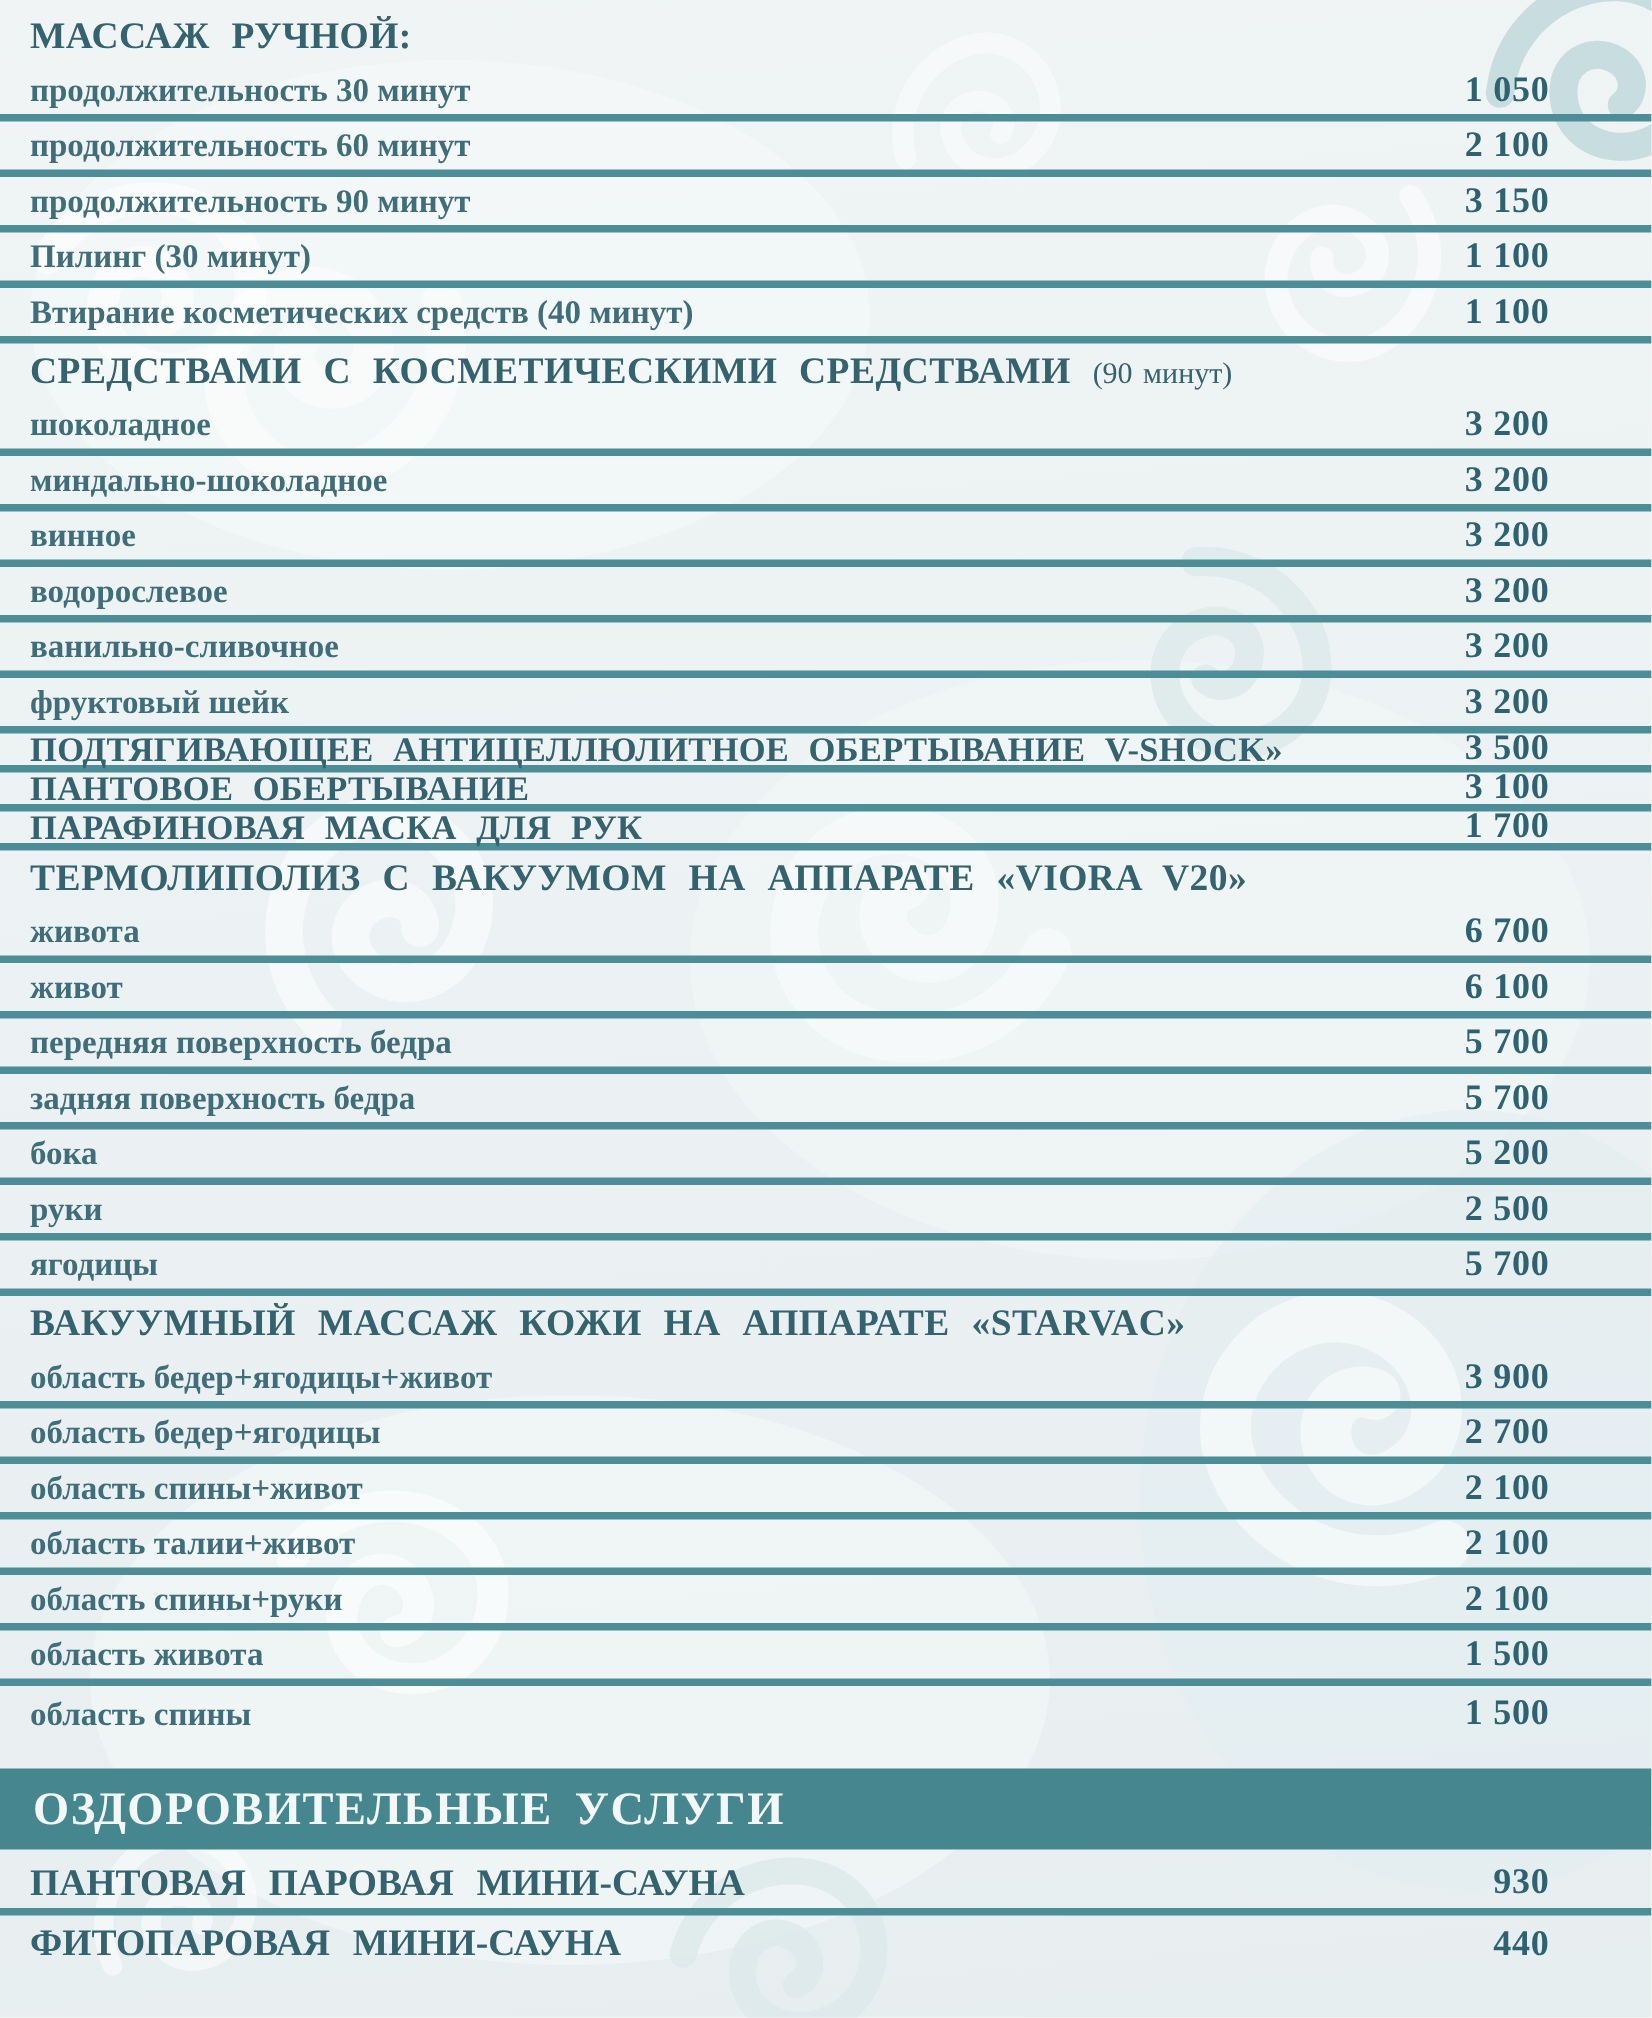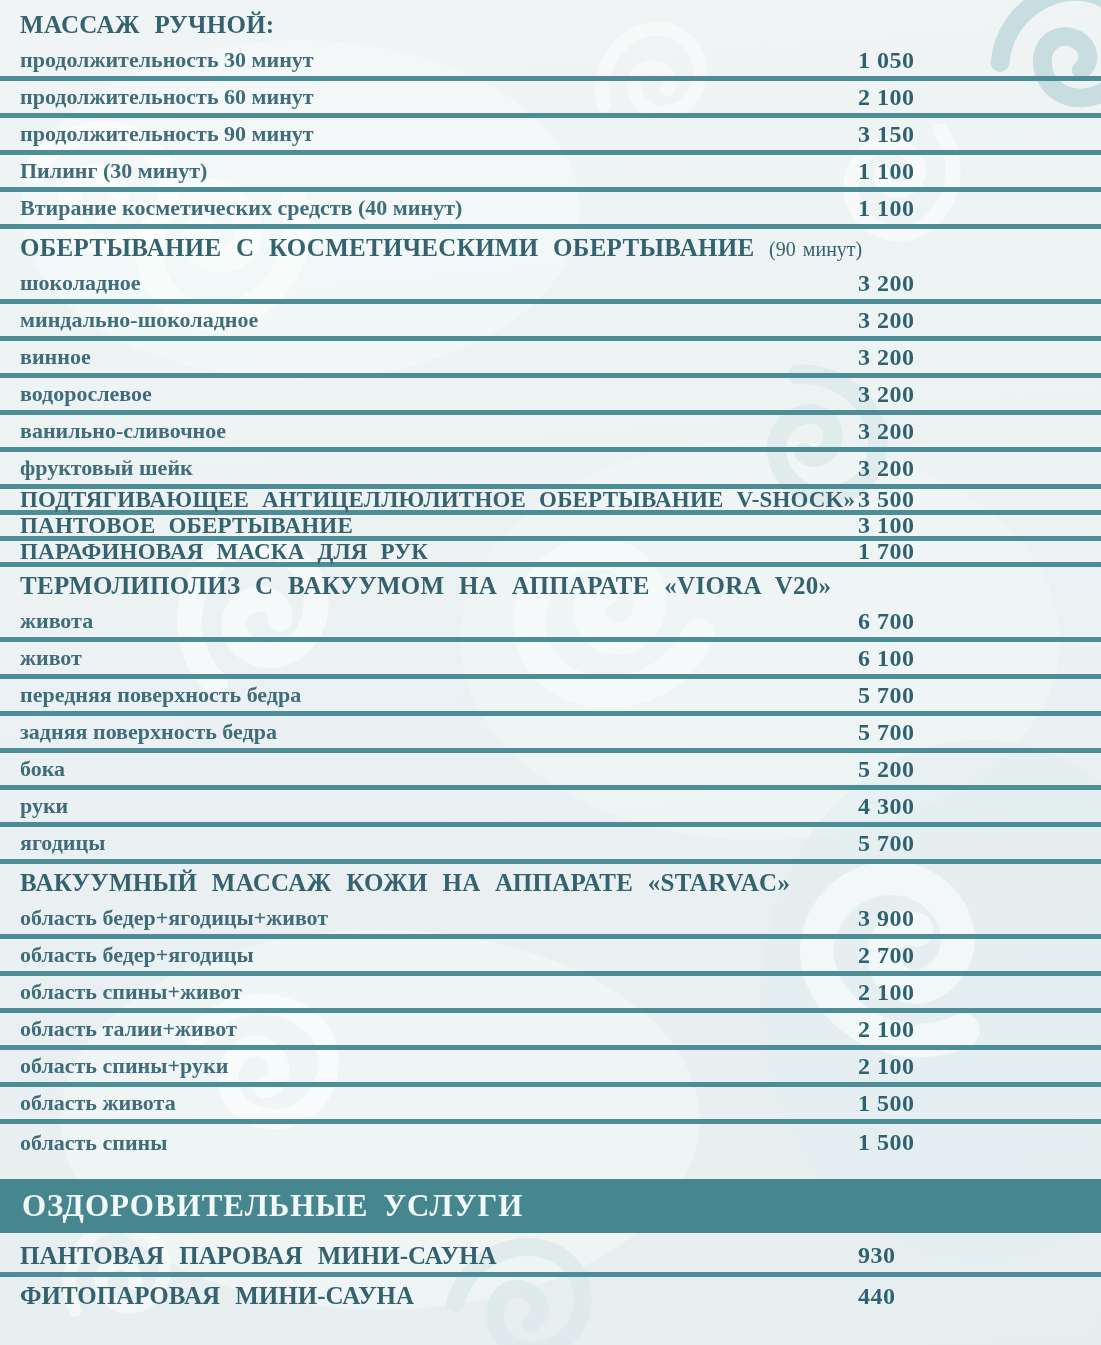--- a/index.html
+++ b/index.html
@@ -24,21 +24,21 @@
   .sec-h .suffix{font-size:20px;font-weight:400;word-spacing:2px;letter-spacing:0}
   .row{
     position:relative;display:flex;align-items:center;height:37px;
     border-bottom:5px solid var(--accent);
   }
   .row .lbl{
     font-size:22px;font-weight:700;padding-left:20px;color:var(--text);
     white-space:nowrap;
   }
   .row .price{
-    position:absolute;left:858px;width:175px;text-align:left;
+    position:absolute;left:858px;width:175px;text-align:right;
     font-size:24px;font-weight:700;color:var(--price);letter-spacing:.5px;
   }
   .row.caps{height:26px}
   .row.caps .lbl{font-size:23px;color:var(--caps);word-spacing:7px;letter-spacing:.2px}
   .banner{
     height:54px;margin:18px 0 6px;display:flex;align-items:center;
     background:var(--banner-bg);padding-left:22px;
   }
   .banner .banner-lbl{
     color:var(--banner-text);font-size:31px;font-weight:700;
@@ -93,21 +93,21 @@
       <span class="lbl">Пилинг (30 минут)</span>
       <span class="price">1 100</span>
     </div>
     <div class="row">
       <span class="lbl">Втирание косметических средств (40 минут)</span>
       <span class="price">1 100</span>
     </div>
   </section>
 
   <section>
-    <h2 class="sec-h"><span>ОБЕРТЫВАНИЕ С КОСМЕТИЧЕСКИМИ ОБЕРТЫВАНИЕ</span> <span class="suffix">(90 минут)</span></h2>
+    <h2 class="sec-h"><span>СРЕДСТВАМИ С КОСМЕТИЧЕСКИМИ СРЕДСТВАМИ</span> <span class="suffix">(90 минут)</span></h2>
     <div class="row">
       <span class="lbl">шоколадное</span>
       <span class="price">3 200</span>
     </div>
     <div class="row">
       <span class="lbl">миндально-шоколадное</span>
       <span class="price">3 200</span>
     </div>
     <div class="row">
       <span class="lbl">винное</span>
@@ -159,21 +159,21 @@
     <div class="row">
       <span class="lbl">задняя поверхность бедра</span>
       <span class="price">5 700</span>
     </div>
     <div class="row">
       <span class="lbl">бока</span>
       <span class="price">5 200</span>
     </div>
     <div class="row">
       <span class="lbl">руки</span>
-      <span class="price">4 300</span>
+      <span class="price">2 500</span>
     </div>
     <div class="row">
       <span class="lbl">ягодицы</span>
       <span class="price">5 700</span>
     </div>
   </section>
 
   <section>
     <h2 class="sec-h"><span>ВАКУУМНЫЙ МАССАЖ КОЖИ НА АППАРАТЕ «STARVAC»</span></h2>
     <div class="row">

